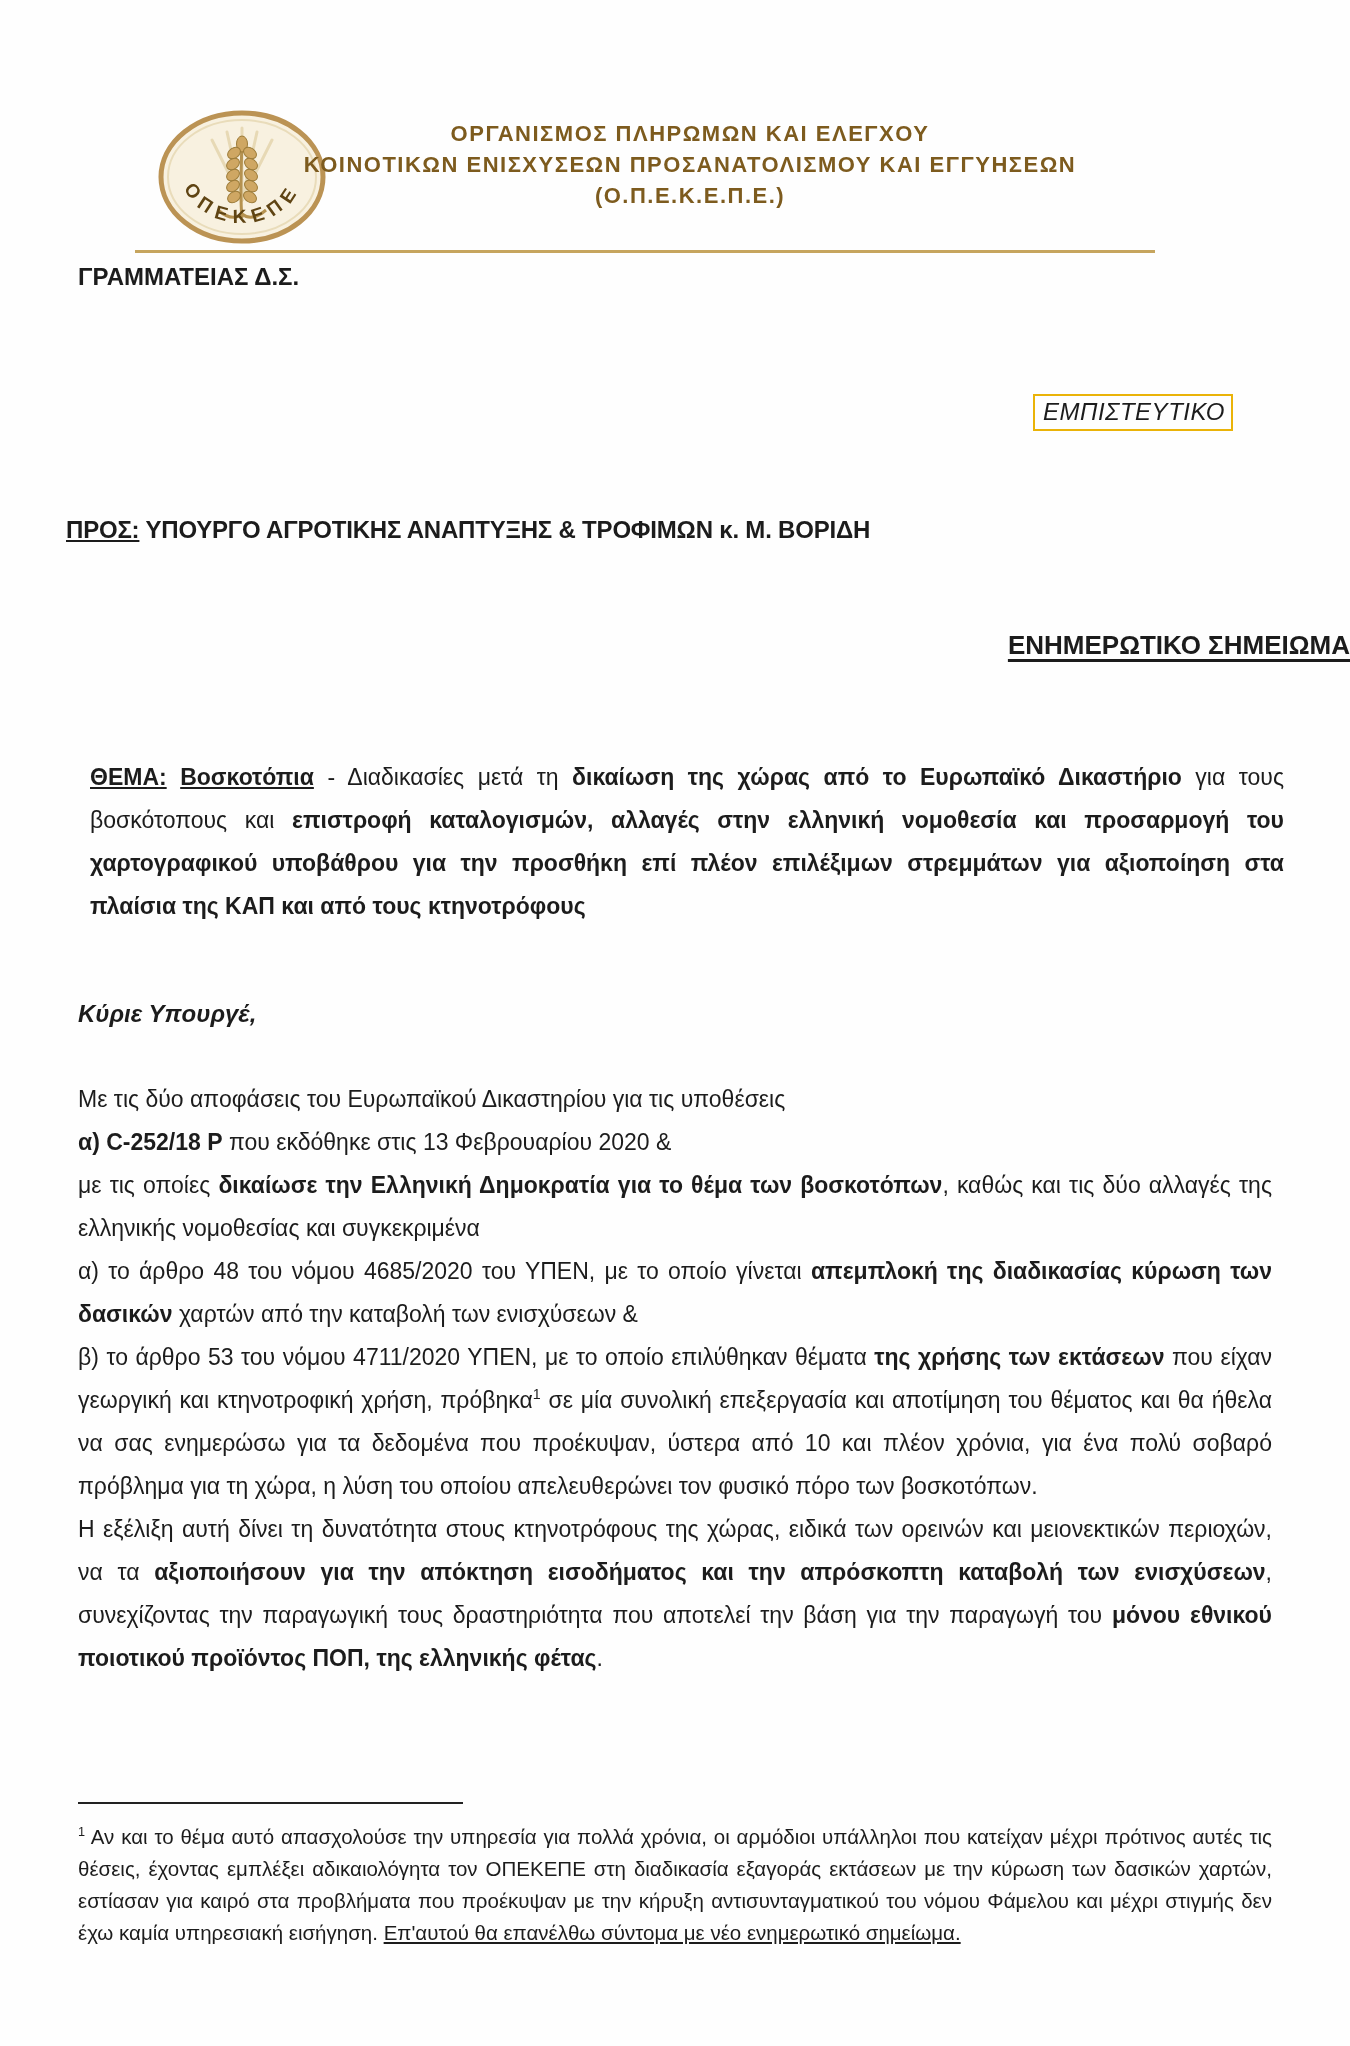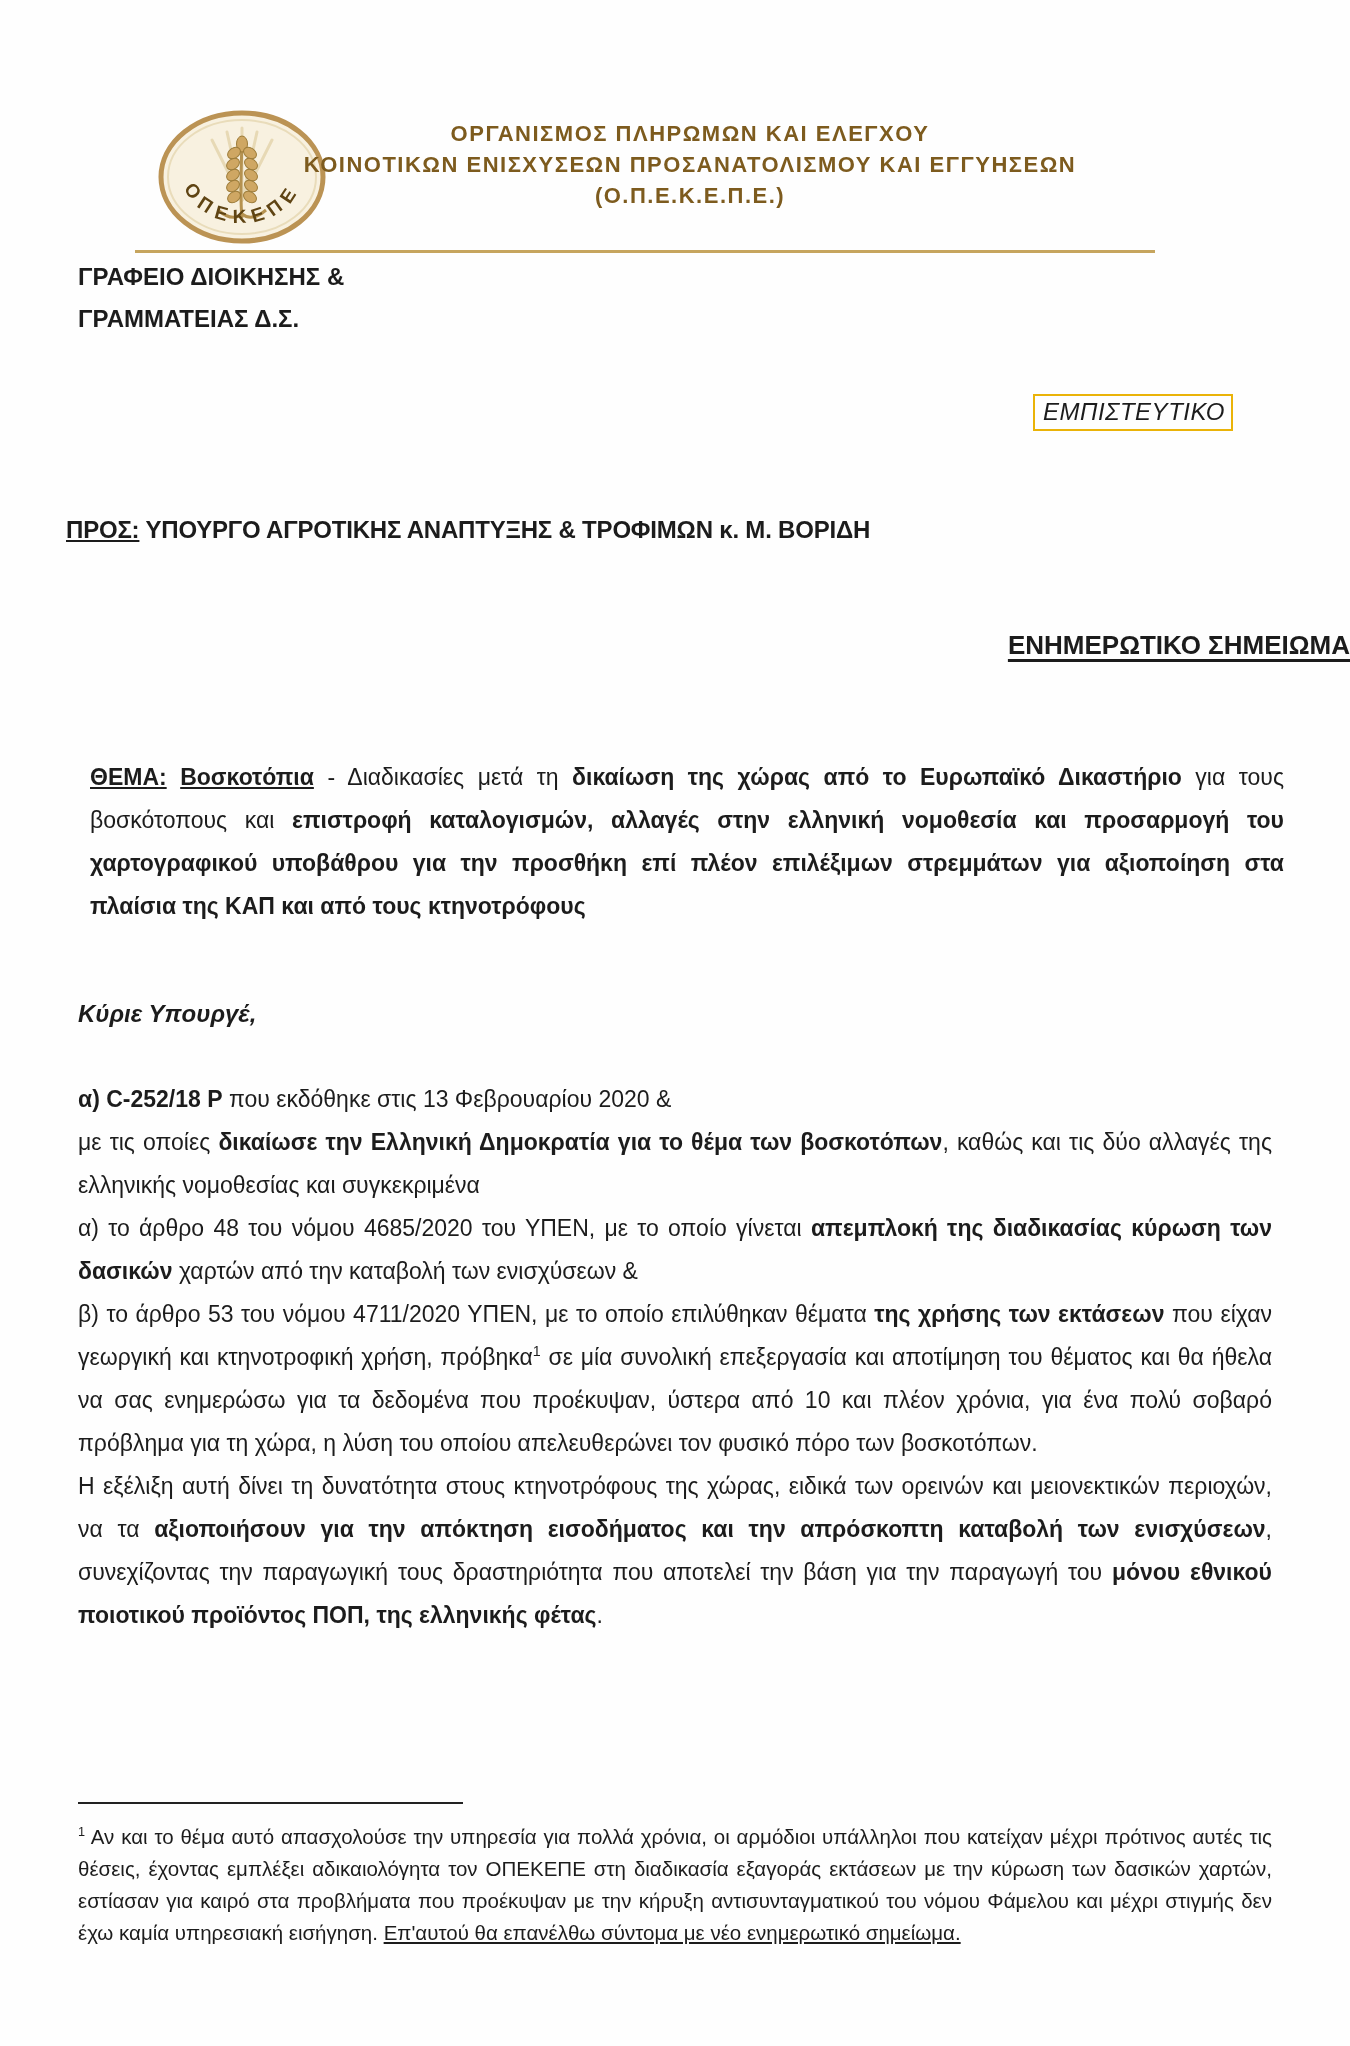--- a/index.html
+++ b/index.html
@@ -86,40 +86,40 @@
 
   <div class="org">
     <div>ΟΡΓΑΝΙΣΜΟΣ ΠΛΗΡΩΜΩΝ ΚΑΙ ΕΛΕΓΧΟΥ</div>
     <div>ΚΟΙΝΟΤΙΚΩΝ ΕΝΙΣΧΥΣΕΩΝ ΠΡΟΣΑΝΑΤΟΛΙΣΜΟΥ ΚΑΙ ΕΓΓΥΗΣΕΩΝ</div>
     <div>(Ο.Π.Ε.Κ.Ε.Π.Ε.)</div>
   </div>
 
   <div class="hdr-rule"></div>
 
   <div class="office">
-    <div>ΓΡΑΦΕΙΟ ΔΙΟΙΚΗΣΗΣ &amp;</div>
     <div>ΓΡΑΜΜΑΤΕΙΑΣ Δ.Σ.</div>
   </div>
 
 
   <div class="confidential">ΕΜΠΙΣΤΕΥΤΙΚΟ</div>
 
   <p class="recipient">
     <span class="lbl">ΠΡΟΣ:</span><span> ΥΠΟΥΡΓΟ ΑΓΡΟΤΙΚΗΣ ΑΝΑΠΤΥΞΗΣ &amp; ΤΡΟΦΙΜΩΝ κ. Μ. ΒΟΡΙΔΗ</span>
   </p>
 
   <h1 class="doc-title">
     <span>ΕΝΗΜΕΡΩΤΙΚΟ ΣΗΜΕΙΩΜΑ</span>
   </h1>
 
   <p class="subject"><span style="font-weight: bold; text-decoration: underline;">ΘΕΜΑ:</span><span> </span><span style="font-weight: bold; text-decoration: underline;">Βοσκοτόπια</span><span> - Διαδικασίες μετά τη </span><span style="font-weight: bold;">δικαίωση της χώρας από το Ευρωπαϊκό Δικαστήριο</span><span> για τους βοσκότοπους και </span><span style="font-weight: bold;">επιστροφή καταλογισμών, αλλαγές στην ελληνική νομοθεσία και προσαρμογή του χαρτογραφικού υποβάθρου  για την προσθήκη επί πλέον επιλέξιμων στρεμμάτων για αξιοποίηση στα πλαίσια της ΚΑΠ και από τους κτηνοτρόφους</span></p>
 
   <p class="salutation">Κύριε Υπουργέ,</p>
 
   <div class="bodytext">
+    <p><span>Με τις δύο αποφάσεις του Ευρωπαϊκού Δικαστηρίου για τις υποθέσεις</span></p>
     <p><span style="font-weight: bold;">α) C-252/18 P</span><span> που εκδόθηκε στις 13 Φεβρουαρίου 2020 &amp;</span></p>
     <p><span>με τις  οποίες </span><span style="font-weight: bold;">δικαίωσε την Ελληνική Δημοκρατία για το θέμα των βοσκοτόπων</span><span>, καθώς και τις δύο αλλαγές της ελληνικής νομοθεσίας και συγκεκριμένα</span></p>
     <p><span>α) το άρθρο 48 του νόμου 4685/2020 του ΥΠΕΝ, με το οποίο γίνεται </span><span style="font-weight: bold;">απεμπλοκή της διαδικασίας κύρωση των δασικών</span><span> χαρτών από την καταβολή των ενισχύσεων &amp;</span></p>
     <p><span>β) το άρθρο 53 του νόμου 4711/2020 ΥΠΕΝ, με το οποίο επιλύθηκαν θέματα </span><span style="font-weight: bold;">της χρήσης των εκτάσεων</span><span> που είχαν γεωργική και κτηνοτροφική χρήση, πρόβηκα</span><sup>1</sup><span> σε μία συνολική επεξεργασία και αποτίμηση του θέματος και θα ήθελα να σας ενημερώσω για τα δεδομένα που προέκυψαν, ύστερα από 10 και πλέον χρόνια, για ένα πολύ σοβαρό πρόβλημα για τη χώρα, η λύση του οποίου απελευθερώνει τον φυσικό πόρο των βοσκοτόπων.</span></p>
     <p><span>Η εξέλιξη αυτή  δίνει τη δυνατότητα στους κτηνοτρόφους της χώρας, ειδικά των ορεινών και μειονεκτικών περιοχών, να τα </span><span style="font-weight: bold;">αξιοποιήσουν για την απόκτηση εισοδήματος και την απρόσκοπτη καταβολή των ενισχύσεων</span><span>, συνεχίζοντας την παραγωγική τους δραστηριότητα που αποτελεί την βάση για την παραγωγή του </span><span style="font-weight: bold;">μόνου εθνικού ποιοτικού προϊόντος ΠΟΠ, της ελληνικής φέτας</span><span>.</span></p>
   </div>
 
   <div class="fn-rule"></div>
   <p class="footnote"><sup>1</sup><span> Αν και το θέμα αυτό απασχολούσε την υπηρεσία για πολλά χρόνια, οι αρμόδιοι υπάλληλοι που κατείχαν μέχρι πρότινος αυτές τις θέσεις, έχοντας εμπλέξει αδικαιολόγητα τον ΟΠΕΚΕΠΕ στη διαδικασία εξαγοράς εκτάσεων με την κύρωση των δασικών χαρτών, εστίασαν για καιρό στα προβλήματα που προέκυψαν με την κήρυξη αντισυνταγματικού του νόμου Φάμελου και μέχρι στιγμής δεν έχω καμία υπηρεσιακή εισήγηση. </span><span style="text-decoration: underline;">Επ'αυτού θα επανέλθω σύντομα με νέο ενημερωτικό σημείωμα.</span></p>
 

